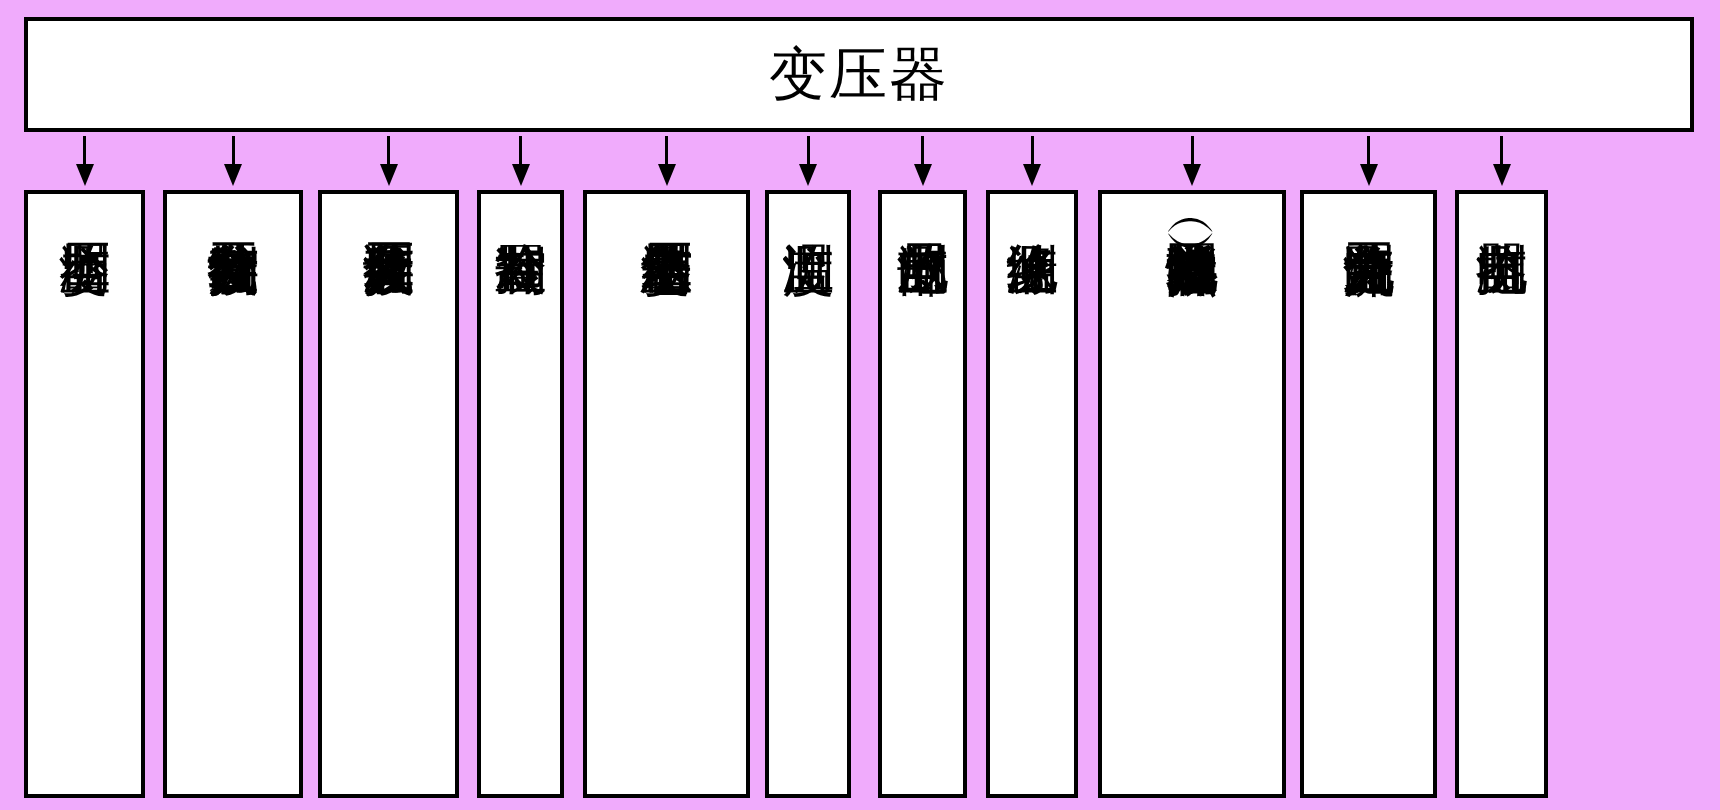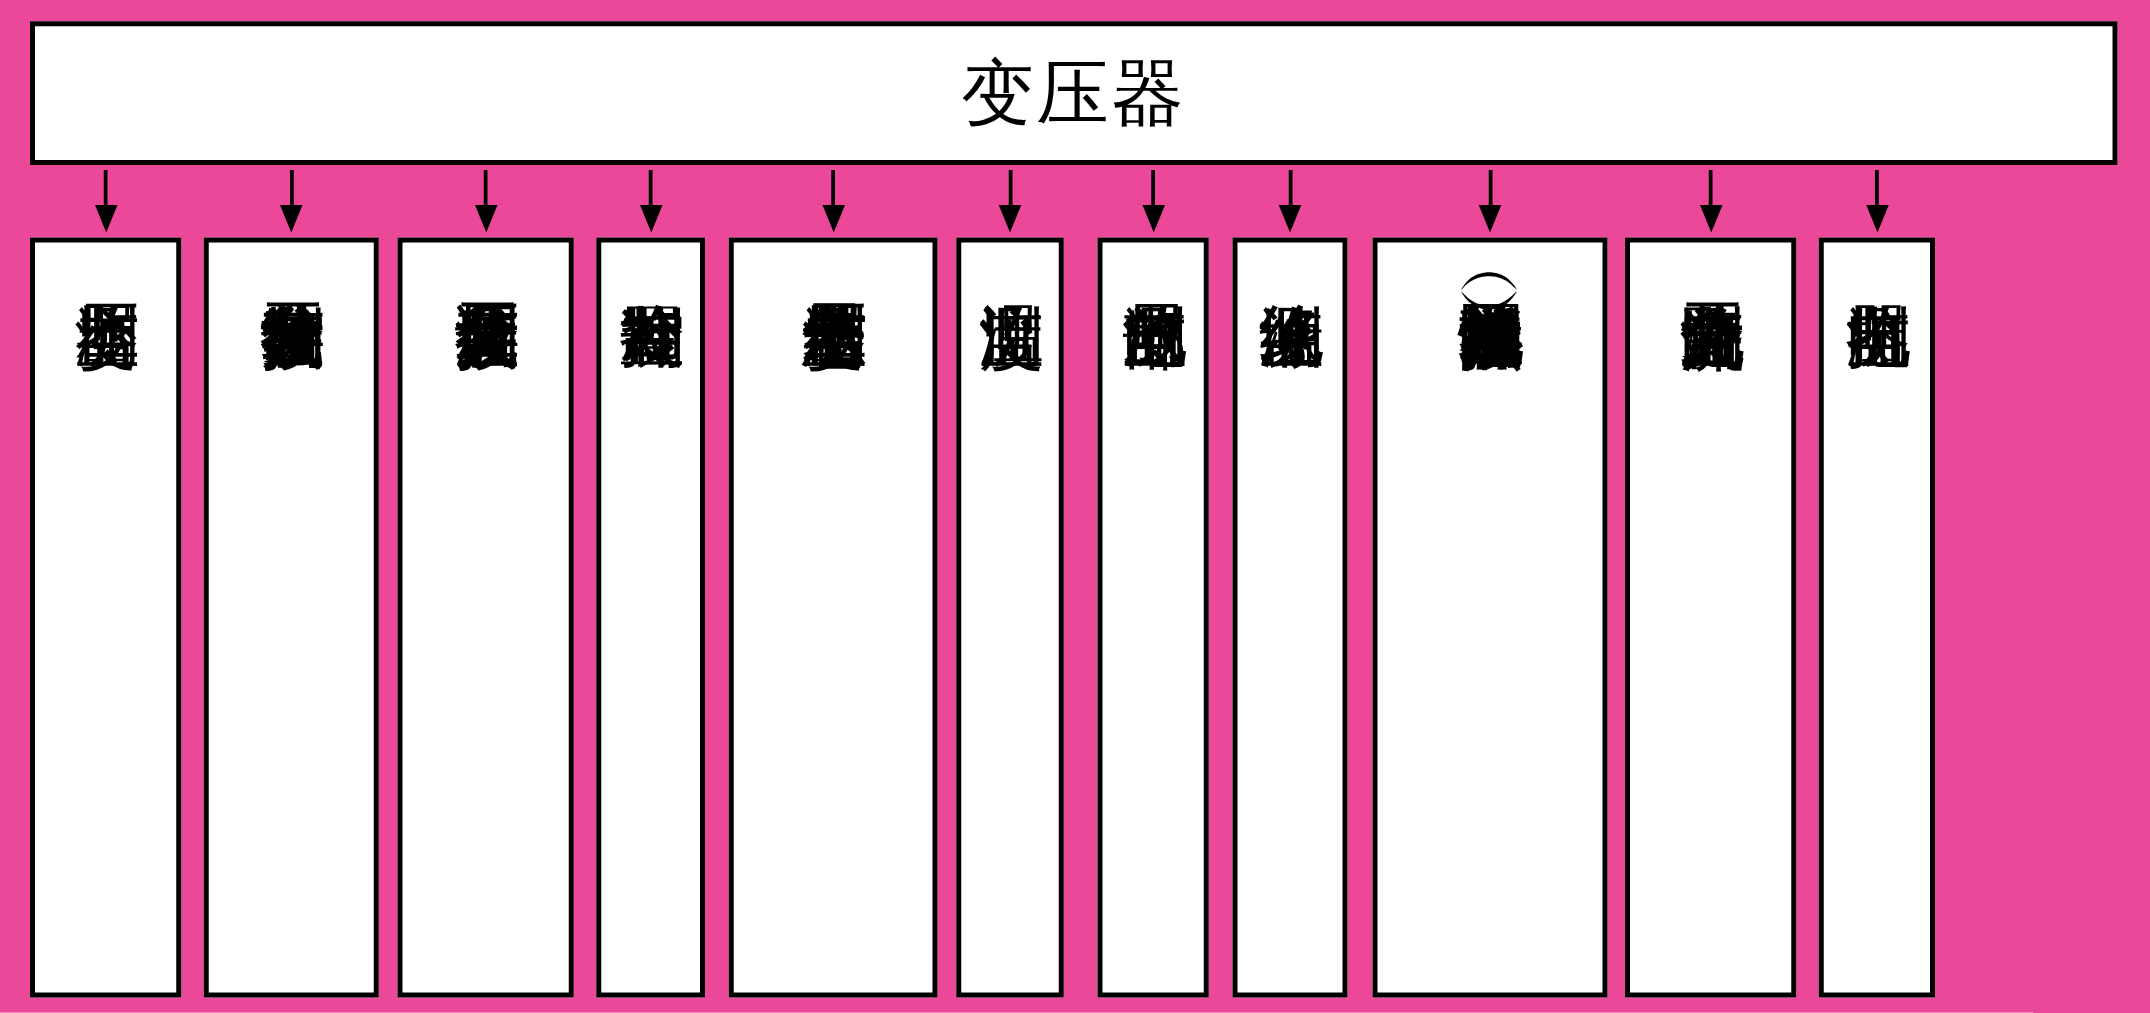--- a/index.html
+++ b/index.html
@@ -12,21 +12,21 @@
     height: 810px;
     font-family: "Liberation Serif", "DejaVu Serif", serif;
     color: #000000;
     overflow: hidden;
   }
 
   #diagram {
     position: relative;
     width: 1720px;
     height: 810px;
-    background: #ec4899;
+    background: #f0abfc;
   }
 
   
   .root-box {
     position: absolute;
     left: 24px;
     top: 17px;
     width: 1670px;
     height: 115px;
     border: 4px solid #000000;

